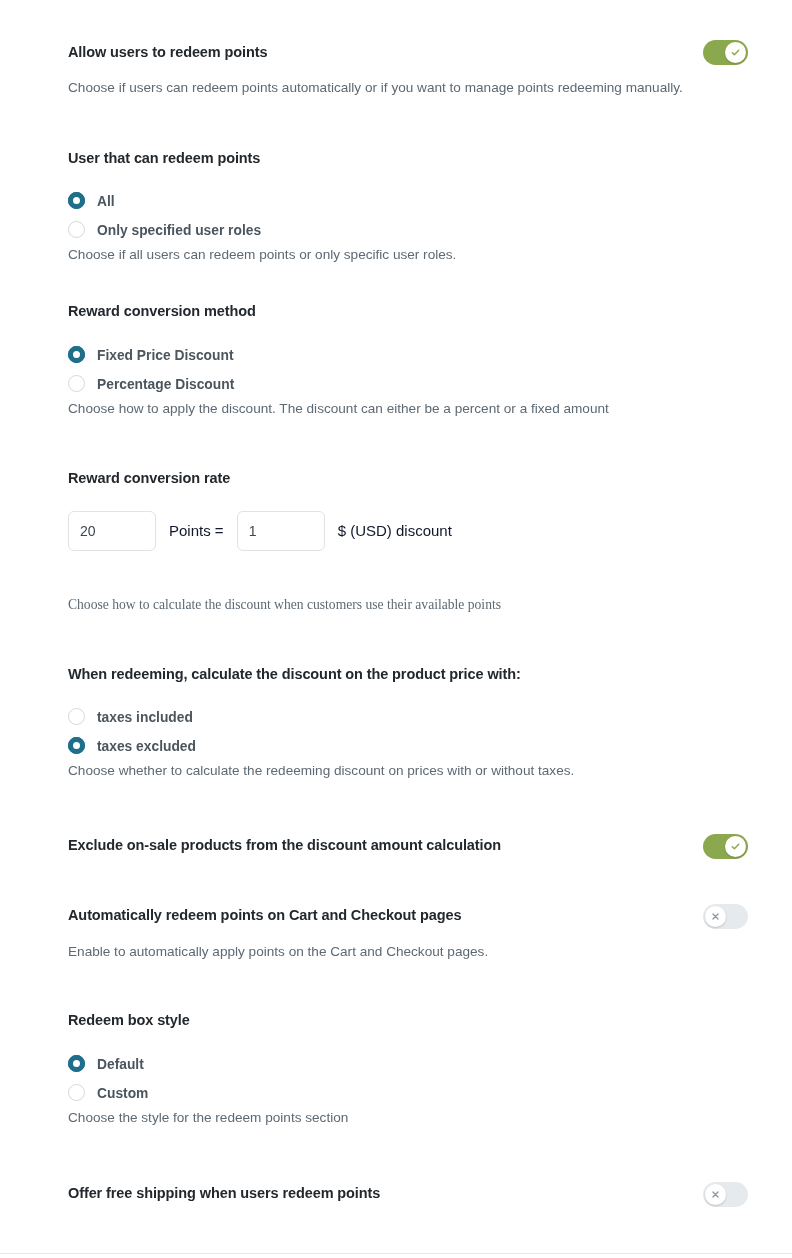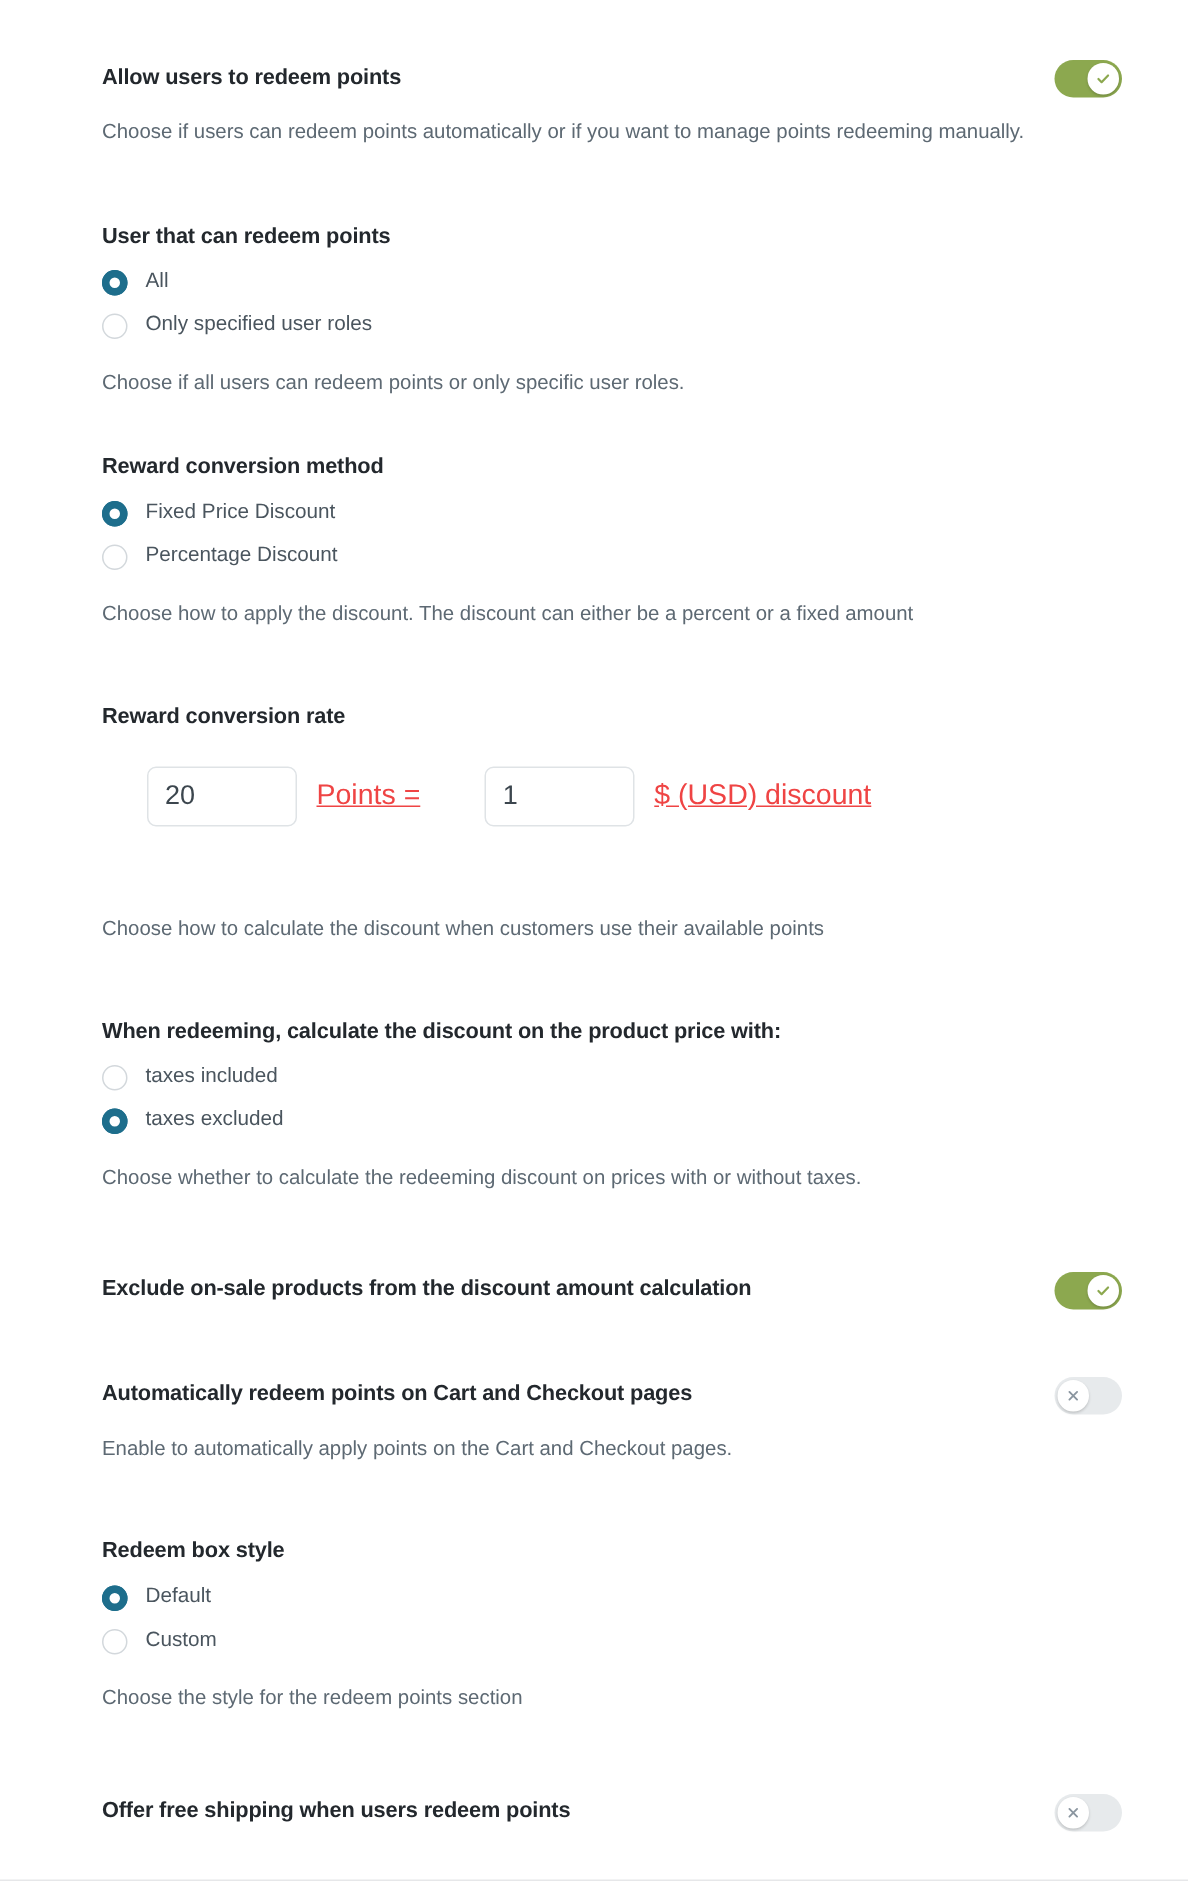--- a/index.html
+++ b/index.html
@@ -75,22 +75,23 @@
     box-shadow: 0 1px 2px rgba(0,0,0,0.18);
   }
   .toggle.on  .knob { right: 2px; }
   .toggle.off .knob { left: 2px; }
   .knob svg { display: block; }
 
   
   .radio-group { margin-top: 12px; margin-bottom: 7px; }
   .radio-row {
     display: flex;
-    align-items: flex-start;
+    align-items: flex-end;
     height: 29px;
+    font-weight: bold;
   }
   .radio {
     width: 17px;
     height: 17px;
     border-radius: 50%;
     flex: 0 0 auto;
     margin-right: 12px;
     position: relative;
     background: #ffffff;
   }
@@ -109,38 +110,36 @@
     line-height: 1;
   }
 
   
   .rate-row {
     display: flex;
     align-items: center;
     margin-top: 22px;
   }
   .num-input {
-    width: 100px;
+    width: 88px;
     height: 40px;
     border: 1px solid #dfe3e6;
     border-radius: 6px;
     background: #ffffff;
     font-family: "Liberation Sans", sans-serif;
-    font-size: 18px;
+    font-size: 14px;
     color: #3c464e;
     padding: 0 11px;
     outline: none;
-    margin-left: 30px;
   }
   .rate-text {
-    font-size: 19px;
-    color: #ef4444;
+    font-size: 15px;
+    color: #0f172a;
     margin: 0 13px;
     white-space: nowrap;
-    text-decoration: underline;
   }
   .rate-text.last { margin-right: 0; }
 
   
   .gap-desc { margin-top: 13px; }
   .sect-1 { margin-bottom: 51px; }
   .sect-2 { margin-bottom: 37px; }
   .sect-3 { margin-bottom: 51px; }
   .sect-4 { margin-bottom: 50px; }
   .sect-5 { margin-bottom: 53px; }
@@ -199,21 +198,21 @@
   </div>
 
   <div class="field sect-4">
     <div class="label">Reward conversion rate</div>
     <div class="rate-row">
       <input class="num-input" type="text" value="20" style="">
       <span class="rate-text">Points =</span>
       <input class="num-input" type="text" value="1" style="">
       <span class="rate-text last">$ (USD) discount</span>
     </div>
-    <div class="desc" style="margin-top:58px;">Choose how to calculate the discount when customers use their available points</div>
+    <div class="desc" style="margin-top:44px;font-family:Liberation Serif, serif;">Choose how to calculate the discount when customers use their available points</div>
   </div>
 
   <div class="field sect-5">
     <div class="label">When redeeming, calculate the discount on the product price with:</div>
     <div class="radio-group">
       <div class="radio-row">
         <span class="radio off"></span>
         <span class="radio-label">taxes included</span>
       </div>
       <div class="radio-row">

